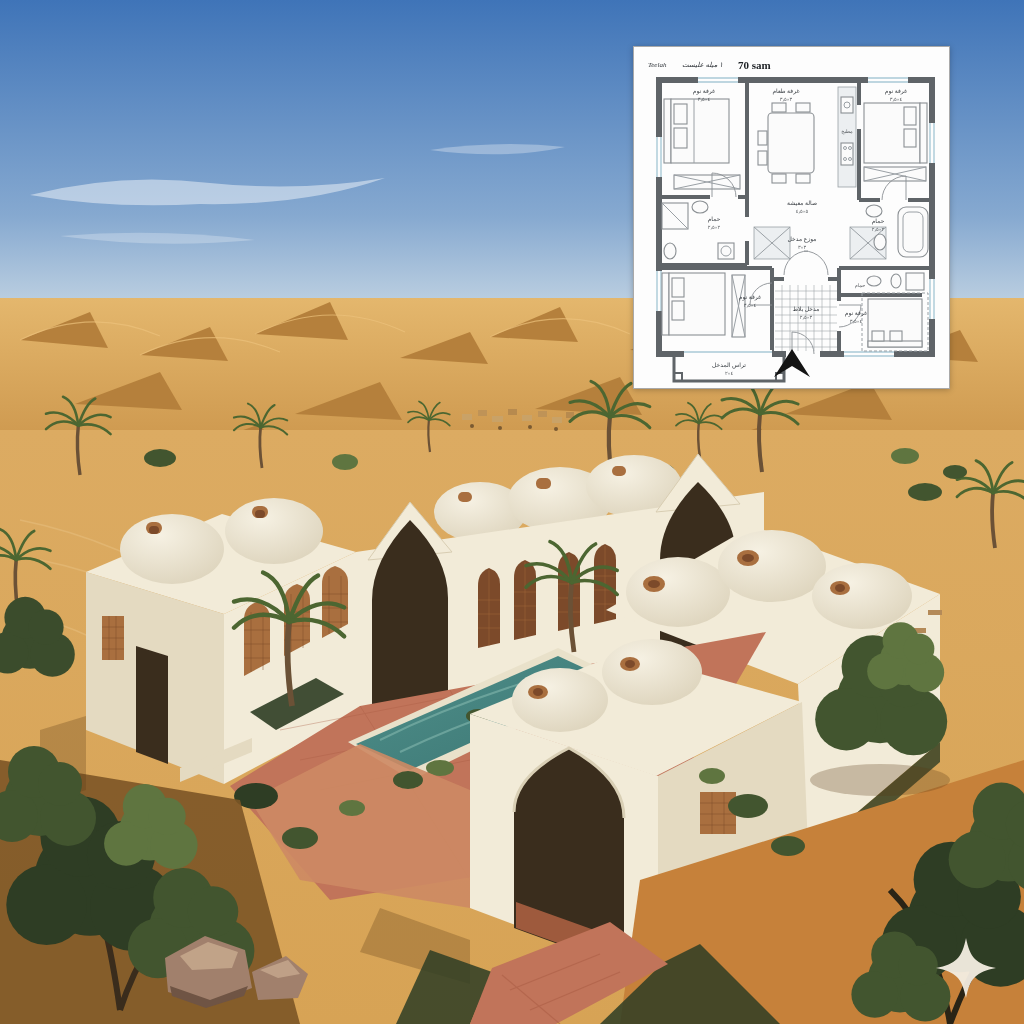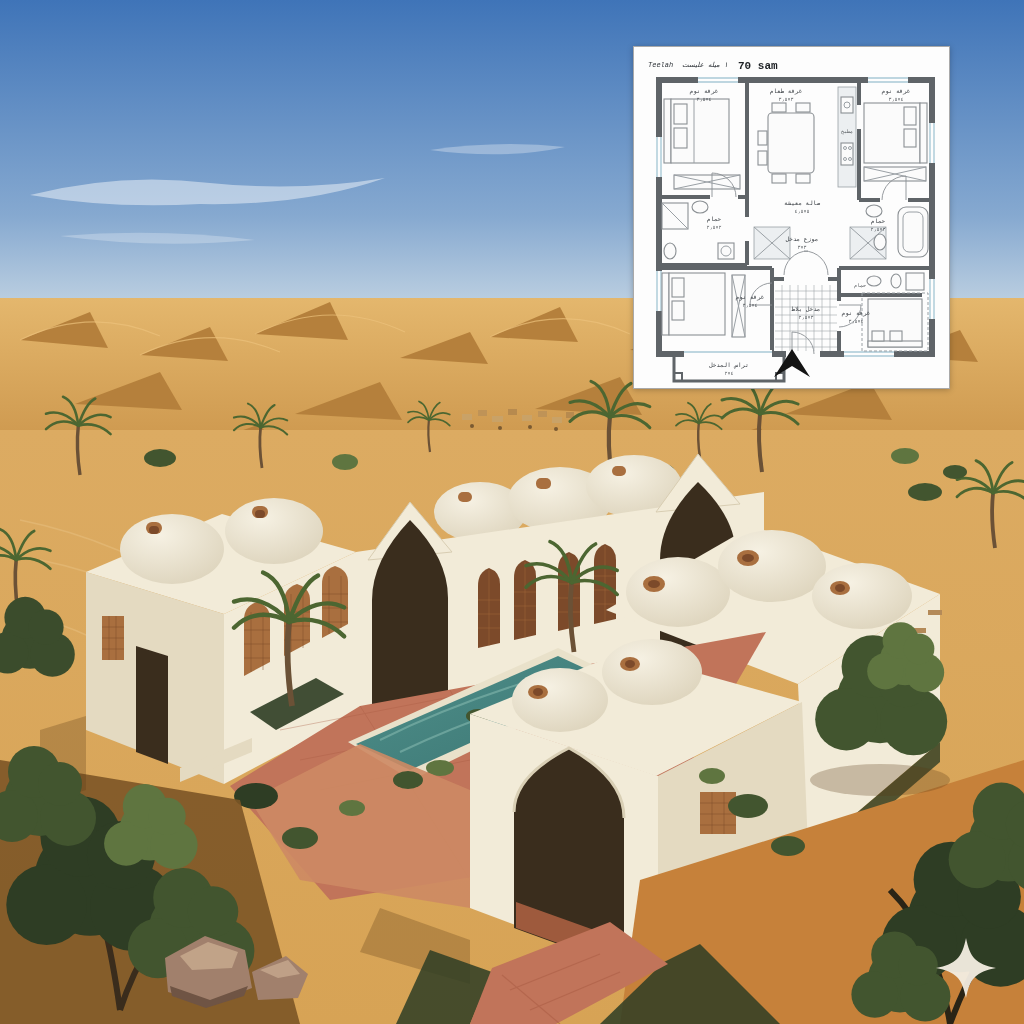--- a/index.html
+++ b/index.html
@@ -1,17 +1,17 @@
 <!DOCTYPE html>
 <html style="--sky-top: #3f74b8; --sky-horizon: #dfe8ec; --dune-light: #ddad62; --dune-shadow: #b5803c; --sand-mid: #d7a355; --sand-fore: #c08038; --wall-light: #f2ebd8; --wall-mid: #e4dac1; --wall-shade: #cfc3a6; --dome-light: #f6f1e3; --dome-shade: #d9cfb6; --terracotta-screen: #a96f3f; --terracotta-dark: #7c4a2a; --paving: #c1745a; --paving-dark: #a85a42; --pool: #4f908b; --pool-deep: #3c7673; --green-dark: #2e3d24; --green-mid: #42552f; --green-light: #5f7540; --palm-green: #4c6631; --rock: #a1806c; --opening-dark: #3a2d1d; --plan-wall: #5f6468; --plan-line: #9aa0a5; --plan-window: #a9c9d6; --plan-text: #3c4146; --watermark: #f3ede1;"><head>
 <meta charset="utf-8">
 <style>
   html,body{margin:0;padding:0;background:#222;}
   #stage{position:relative;width:1024px;height:1024px;overflow:hidden;
-         font-family:Liberation Mono, monospace;}
+         font-family:Liberation Serif, serif;}
   #stage svg{display:block;}
   
   .sky{fill:url(#gSky)} .cloud{fill:#ffffff}
   .dunebase{fill:url(#gDune)} .dsh{fill:var(--dune-shadow)}
   .crest{stroke:#ecc27c;stroke-width:1.2;fill:none;opacity:.7}
   .plain{fill:url(#gPlain)} .fore-dark{fill:#7c5526} .fore-lit{fill:#c6813a}
   .wallL{fill:var(--wall-light)} .wallM{fill:var(--wall-mid)}
   .dome{fill:url(#gDome)} .oculus{fill:var(--terracotta-screen)} .oculusin{fill:var(--terracotta-dark)}
   .screen{fill:var(--terracotta-screen)} .wood{fill:var(--terracotta-dark)}
   .grid{stroke:var(--terracotta-dark);stroke-width:.9;opacity:.55;fill:none}

